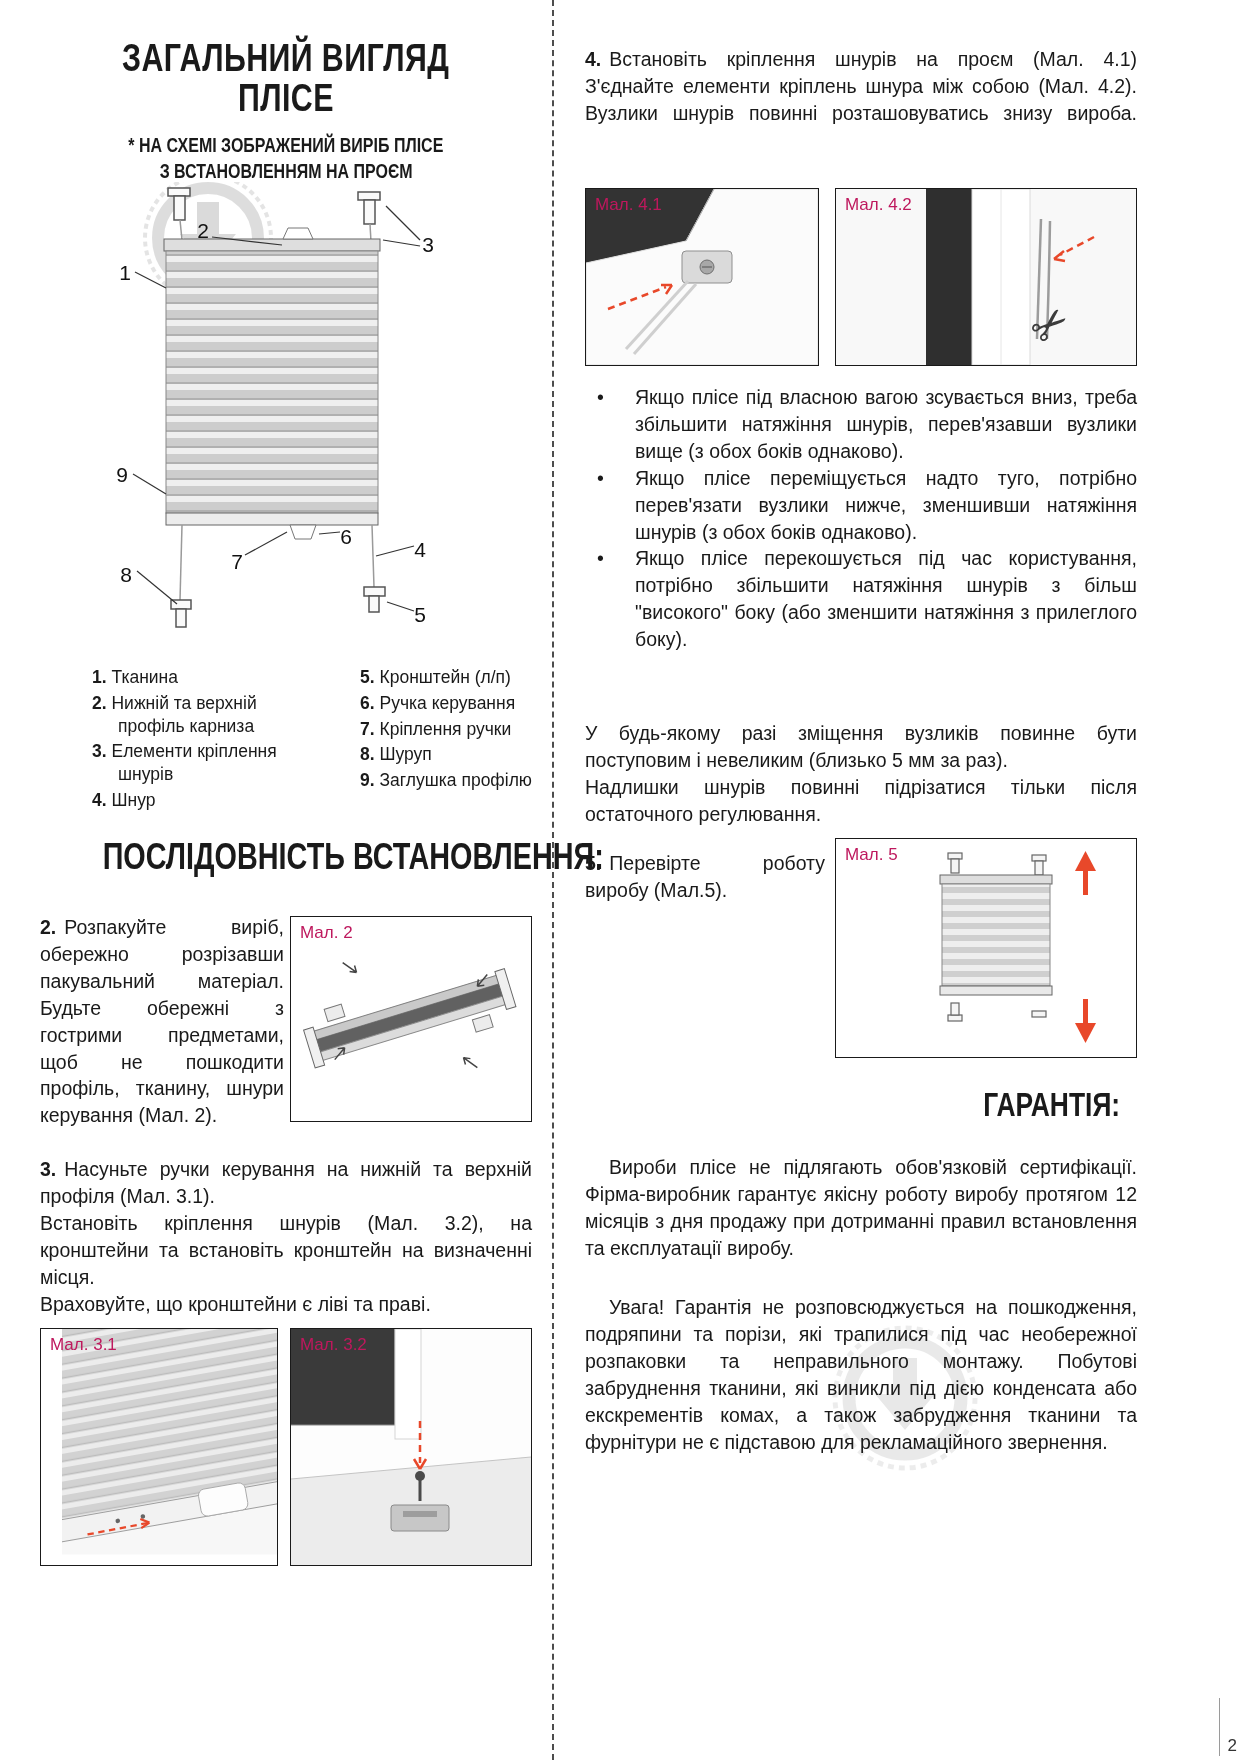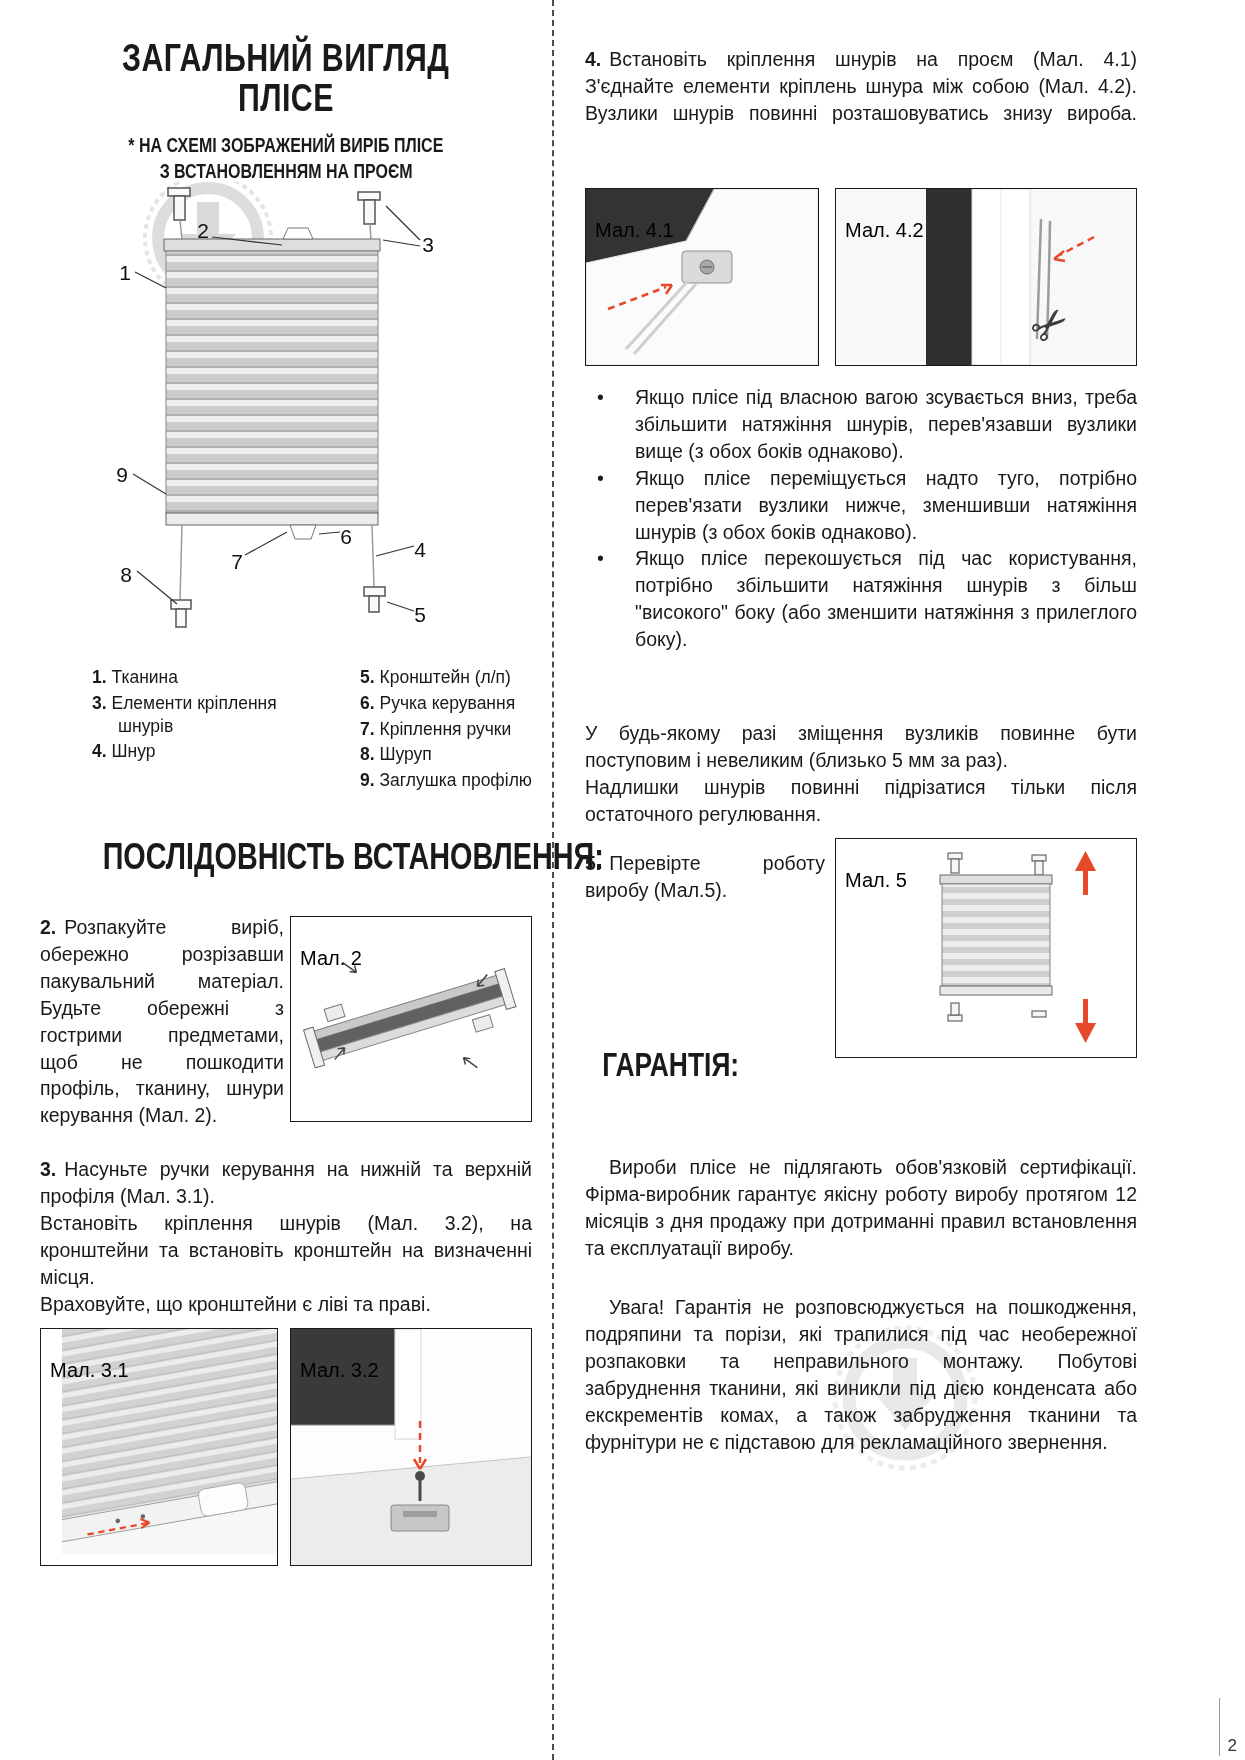--- a/index.html
+++ b/index.html
@@ -29,41 +29,41 @@
   .left-seq-title { position:absolute; top:836px; width:492px; text-align:center;
                     font-size:36px; font-weight:700; }
 
   .body-text { font-size:19.5px; line-height:1.38; text-align:justify; }
   .step-num { font-weight:700; padding-right:8px; }
 
   .left-step2-text { position:absolute; top:914px; left:0; width:244px; }
   .left-step3 { position:absolute; top:1156px; left:0; width:492px; }
 
   .fig { position:absolute; border:1px solid #1a1a1a; background:#fff; overflow:hidden; }
-  .fig-label { position:absolute; top:6px; left:9px; font-size:20px; z-index:2; color:#000000;margin-top:24px; }
+  .fig-label { position:absolute; top:6px; left:9px; font-size:17px; z-index:2; color:#be185d; }
   .fig svg { display:block; width:100%; height:100%; }
 
   .fig2  { left:250px; top:916px;  width:242px; height:206px; }
   .fig31 { left:0;     top:1328px; width:238px; height:238px;padding-left:21px; }
   .fig32 { left:250px; top:1328px; width:242px; height:238px; }
 
   .r-step4 { position:absolute; top:46px; left:0; width:552px; text-align-last:justify; }
   .fig41 { left:0;     top:188px; width:234px; height:178px; }
   .fig42 { left:250px; top:188px; width:302px; height:178px; }
 
   .r-bullets { position:absolute; top:384px; left:0; width:552px; }
   .bullet-row { display:flex; }
   .bullet-dot { width:50px; padding-left:12px; font-size:19.5px; line-height:1.38; }
   .bullet-text { flex:1; }
 
   .r-note { position:absolute; top:720px; left:0; width:552px; }
   .r-step5 { position:absolute; top:850px; left:0; width:240px; }
   .fig5 { left:250px; top:838px; width:302px; height:220px; }
 
-  .r-warranty-title { position:absolute; top:1046px; width:552px; text-align:left;
+  .r-warranty-title { position:absolute; top:1086px; width:552px; text-align:right;
                       font-size:33px; font-weight:700;text-decoration:underline; }
   .r-warranty-p1 { position:absolute; top:1154px; left:0; width:552px; text-indent:24px; }
   .r-warranty-p2 { position:absolute; top:1294px; left:0; width:552px; text-indent:24px; }
 
   .watermark2 { position:absolute; left:240px; top:1318px; width:160px; height:160px; opacity:0.4; }
 
   .pagenum-wrap { position:absolute; right:8px; bottom:4px; display:flex; align-items:flex-end; gap:8px; }
   .pagenum-rule { width:1px; height:58px; background:#9a9a9a; }
   .pagenum { font-size:17px; color:#333; }
 </style>
@@ -144,20 +144,21 @@
         <text x="306" y="362">6</text>
         <text x="197" y="387">7</text>
         <text x="86" y="400">8</text>
         <text x="82" y="300">9</text>
       </g>
     </svg>
 
     <div class="legend">
       <div class="legend-col1">
         <div class="legend-item"><span class="num">1.</span> <span>Тканина</span></div>
+        <div class="legend-item"><span class="num">2.</span> <span>Нижній та верхній профіль карниза</span></div>
         <div class="legend-item"><span class="num">3.</span> <span>Елементи кріплення шнурів</span></div>
         <div class="legend-item"><span class="num">4.</span> <span>Шнур</span></div>
       </div>
       <div class="legend-col2">
         <div class="legend-item"><span class="num">5.</span> <span>Кронштейн (л/п)</span></div>
         <div class="legend-item"><span class="num">6.</span> <span>Ручка керування</span></div>
         <div class="legend-item"><span class="num">7.</span> <span>Кріплення ручки</span></div>
         <div class="legend-item"><span class="num">8.</span> <span>Шуруп</span></div>
         <div class="legend-item"><span class="num">9.</span> <span>Заглушка профілю</span></div>
       </div>

